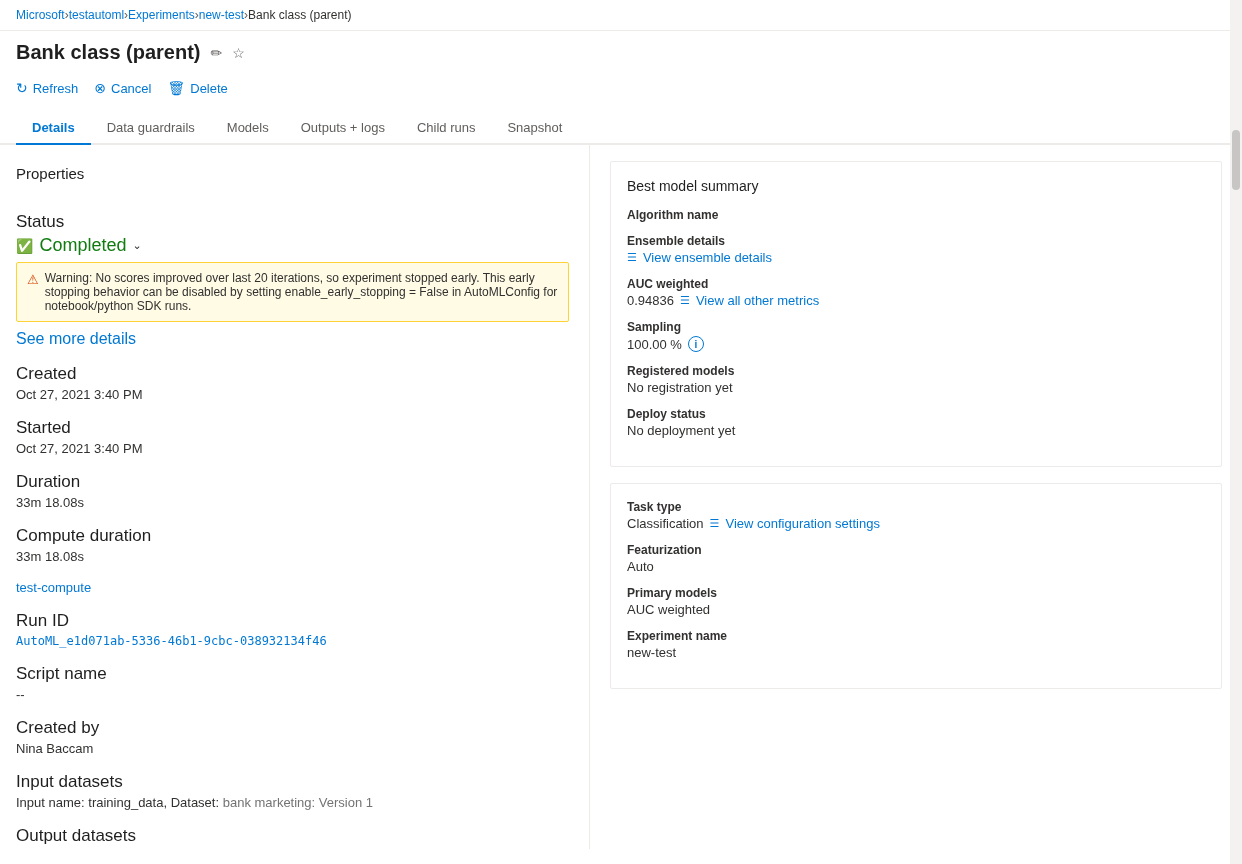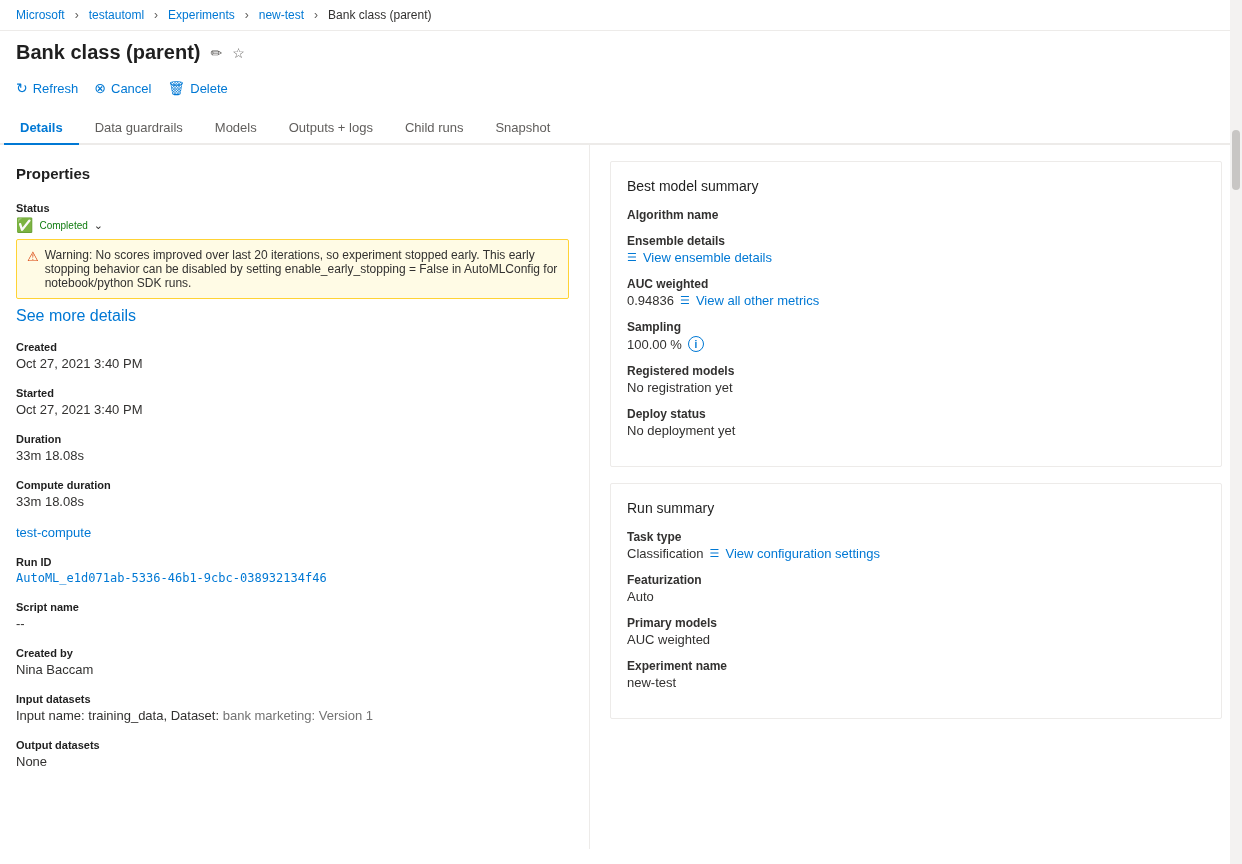--- a/index.html
+++ b/index.html
@@ -1,20 +1,20 @@
 <!DOCTYPE html>
 <html><head>
   <meta charset="utf-8">
   <style>
     * { box-sizing: border-box; margin: 0; padding: 0; }
     body { font-family: 'Segoe UI', sans-serif; font-size: 13px; color: #1f1f1f; background: #fff; overflow: hidden; }
 
     
     .breadcrumb {
-      display: flex; gap: 10px;
+      display: flex; gap: 0;
       padding: 8px 16px; font-size: 12px; color: #0078d4;
       border-bottom: 1px solid #edebe9;
     }
     .breadcrumb span { color: #605e5c; }
     .breadcrumb a { color: #0078d4; text-decoration: none; }
 
     
     .page-title-bar {
       display: flex; align-items: center; gap: 10px;
       padding: 10px 16px 6px;
@@ -30,21 +30,21 @@
     .toolbar-btn {
       display: flex; align-items: center; gap: 5px;
       background: none; border: none; cursor: pointer;
       color: #0078d4; font-size: 13px; padding: 4px 0;
     }
     .toolbar-btn .icon { font-size: 14px; }
 
     
     .tabs {
       display: flex; align-items: flex-end; gap: 0;
-      padding: 8px 4px 0;
+      padding: 8px 16px 0;
       border-bottom: 2px solid #edebe9;
       margin-top: 4px;
     }
     .tab {
       padding: 8px 16px; font-size: 13px; cursor: pointer;
       border-bottom: 2px solid transparent; margin-bottom: -2px;
       color: #605e5c;
     }
     .tab.active {
       color: #0078d4; border-bottom: 2px solid #0078d4; font-weight: 600;
@@ -56,30 +56,30 @@
       padding: 0; height: calc(864px - 160px);
       overflow-y: auto;
     }
 
     
     .left-panel {
       flex: 0 0 590px; padding: 20px 20px 20px 16px;
       border-right: 1px solid #edebe9;
       overflow-y: auto;
     }
-    .panel-title { font-size: 15px; font-weight: 700; margin-bottom: 20px; }
+    .panel-title { font-size: 15px; font-weight: 400; margin-bottom: 30px; }
     .prop-group { margin-bottom: 16px; }
-    .prop-label { font-weight: 700; font-size: 11px; margin-bottom: 3px; }
+    .prop-label { font-weight: 400; font-size: 17px; margin-bottom: 3px; }
     .prop-value { font-size: 13px; color: #323130; }
     .prop-value.link { color: #0078d4; text-decoration: none; cursor: pointer; }
     .prop-value.mono { font-family: monospace; font-size: 12px; color: #0078d4; }
 
     
     .status-row { display: flex; align-items: center; gap: 6px; margin-bottom: 6px; }
-    .status-completed { color: #107c10; font-size: 10px; }
+    .status-completed { color: #107c10; font-size: 18px; }
     .status-check { color: #107c10; font-size: 14px; }
     .status-dropdown { color: #323130; font-size: 11px; cursor: pointer; }
 
     
     .warning-box {
       background: #fffbe5; border: 1px solid #ffd335;
       border-radius: 2px; padding: 8px 10px;
       font-size: 12px; color: #323130; margin-bottom: 8px;
       display: flex; gap: 6px;
     }
@@ -275,21 +275,20 @@
         <div class="summary-row-value">No registration yet</div>
       </div>
 
       <div class="summary-row">
         <div class="summary-row-label">Deploy status</div>
         <div class="summary-row-value">No deployment yet</div>
       </div>
     </div>
 
     <div class="summary-card">
-      <div class="summary-title">Run summary</div>
 
       <div class="summary-row">
         <div class="summary-row-label">Task type</div>
         <div class="summary-row-value">
           <span>Classification</span>
           <span class="metrics-icon">☰</span>
           <a class="link">View configuration settings</a>
         </div>
       </div>
 

